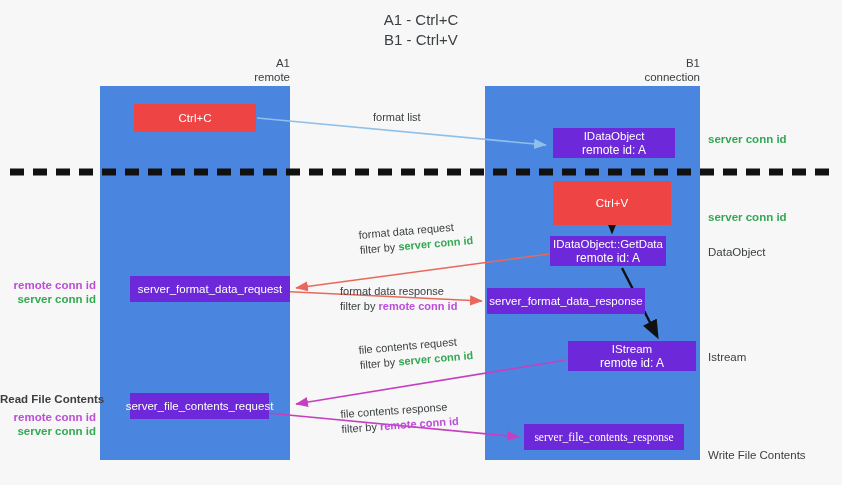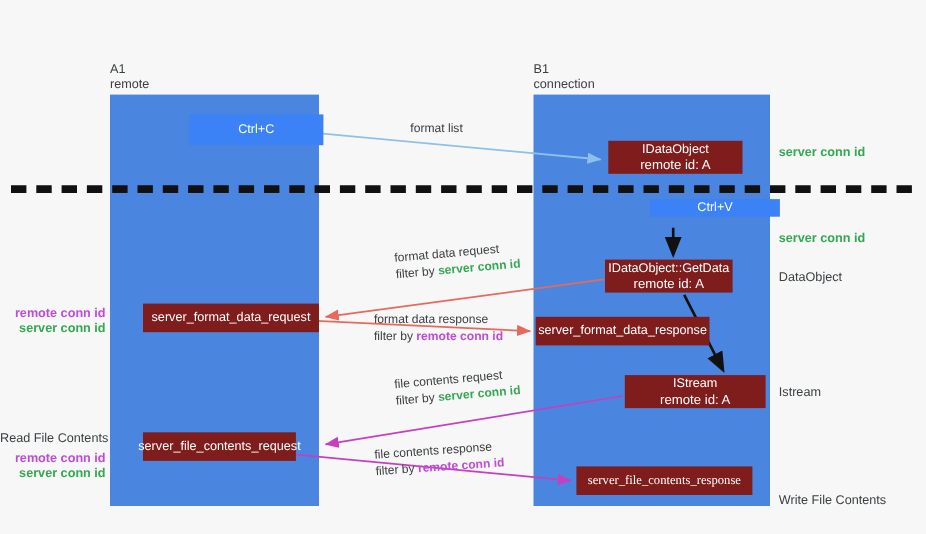--- a/index.html
+++ b/index.html
@@ -17,44 +17,44 @@
     position:absolute;left:0;top:10px;width:842px;
     text-align:center;font-size:15px;line-height:20px;color:#3c4043;
   }
 
   
   .lane{position:absolute;background:#4a86e0;}
   #laneA{left:100px;top:86px;width:190px;height:374px;}
   #laneB{left:485px;top:86px;width:215px;height:374px;}
 
   .lane-head{
-    position:absolute;text-align:left;font-size:11.5px;line-height:14px;
+    position:absolute;text-align:right;font-size:11.5px;line-height:14px;
     color:#3c4043;
   }
   #headA{left:100px;top:56px;width:190px;}
   #headB{left:485px;top:56px;width:215px;}
 
   
   #divider{
     position:absolute;left:10px;top:168px;width:822px;height:8px;
   }
 
   
   .box{
     position:absolute;box-sizing:border-box;
     display:flex;flex-direction:column;align-items:center;justify-content:center;
     color:#ffffff;font-size:11.5px;line-height:14px;text-align:center;
   }
-  .box.green{background:#3b82f6;margin-left:38px;}
-  .box.orange{background:#7f1d1d;}
+  .box.green{background:#ef4444;}
+  .box.orange{background:#6d28d9;}
   .box .l2{font-size:12px;}
 
   #bxCtrlC{left:134px;top:104px;width:122px;height:28px;}
   #bxIDataObject{left:553px;top:128px;width:122px;height:30px;}
-  #bxCtrlV{left:553px;top:181px;width:118px;height:16px;}
+  #bxCtrlV{left:553px;top:181px;width:118px;height:44px;}
   #bxGetData{left:550px;top:236px;width:116px;height:30px;}
   #bxFmtReq{left:130px;top:276px;width:160px;height:26px;}
   #bxFmtResp{left:487px;top:288px;width:158px;height:26px;}
   #bxIStream{left:568px;top:341px;width:128px;height:30px;}
   #bxFileReq{left:130px;top:393px;width:139px;height:26px;}
   #bxFileResp{left:524px;top:424px;width:160px;height:26px;font-family:Liberation Serif, serif;}
 
   
   .side{position:absolute;font-size:11.5px;line-height:14px;white-space:nowrap;}
   .side.green{color:#34a853;font-weight:bold;}
@@ -63,21 +63,21 @@
   #sideServer2{left:708px;top:210px;}
   #sideDataObject{left:708px;top:245px;}
   #sideIstream{left:708px;top:350px;}
   #sideWrite{left:708px;top:448px;}
 
   
   .leftann{position:absolute;font-size:11.5px;line-height:14px;white-space:nowrap;text-align:right;}
   .cid-remote{color:#bd4dd6;font-weight:bold;}
   .cid-server{color:#34a853;font-weight:bold;}
   #leftBlock1{left:0px;top:278px;width:96px;}
-  #leftReadTitle{left:0px;top:392px;width:96px;color:#3c4043;}
+  #leftReadTitle{left:0px;top:392px;width:96px;color:#3c4043;font-weight:bold;}
   #leftBlock2{left:0px;top:410px;width:96px;}
 
   
   .alabel{
     position:absolute;font-size:11px;line-height:15px;white-space:nowrap;
     color:#3c4043;
   }
   .alabel .l1{display:block;}
   .alabel .l2{display:block;}
   #lblFormatList{left:373px;top:110px;}
@@ -86,20 +86,24 @@
   #lblFileReq{left:358px;top:343px;transform:rotate(-5deg);transform-origin:left top;}
   #lblFileResp{left:340px;top:407px;transform:rotate(-4deg);transform-origin:left top;}
 
   #arrows{position:absolute;left:0;top:0;width:842px;height:485px;pointer-events:none;}
 </style>
 </head>
 <body>
 
 <div id="stage">
 
+  <div class="title">
+    <div>A1 - Ctrl+C</div>
+    <div>B1 - Ctrl+V</div>
+  </div>
 
   <div class="lane-head" id="headA">
     <div>A1</div>
     <div>remote</div>
   </div>
   <div class="lane-head" id="headB">
     <div>B1</div>
     <div>connection</div>
   </div>
 

